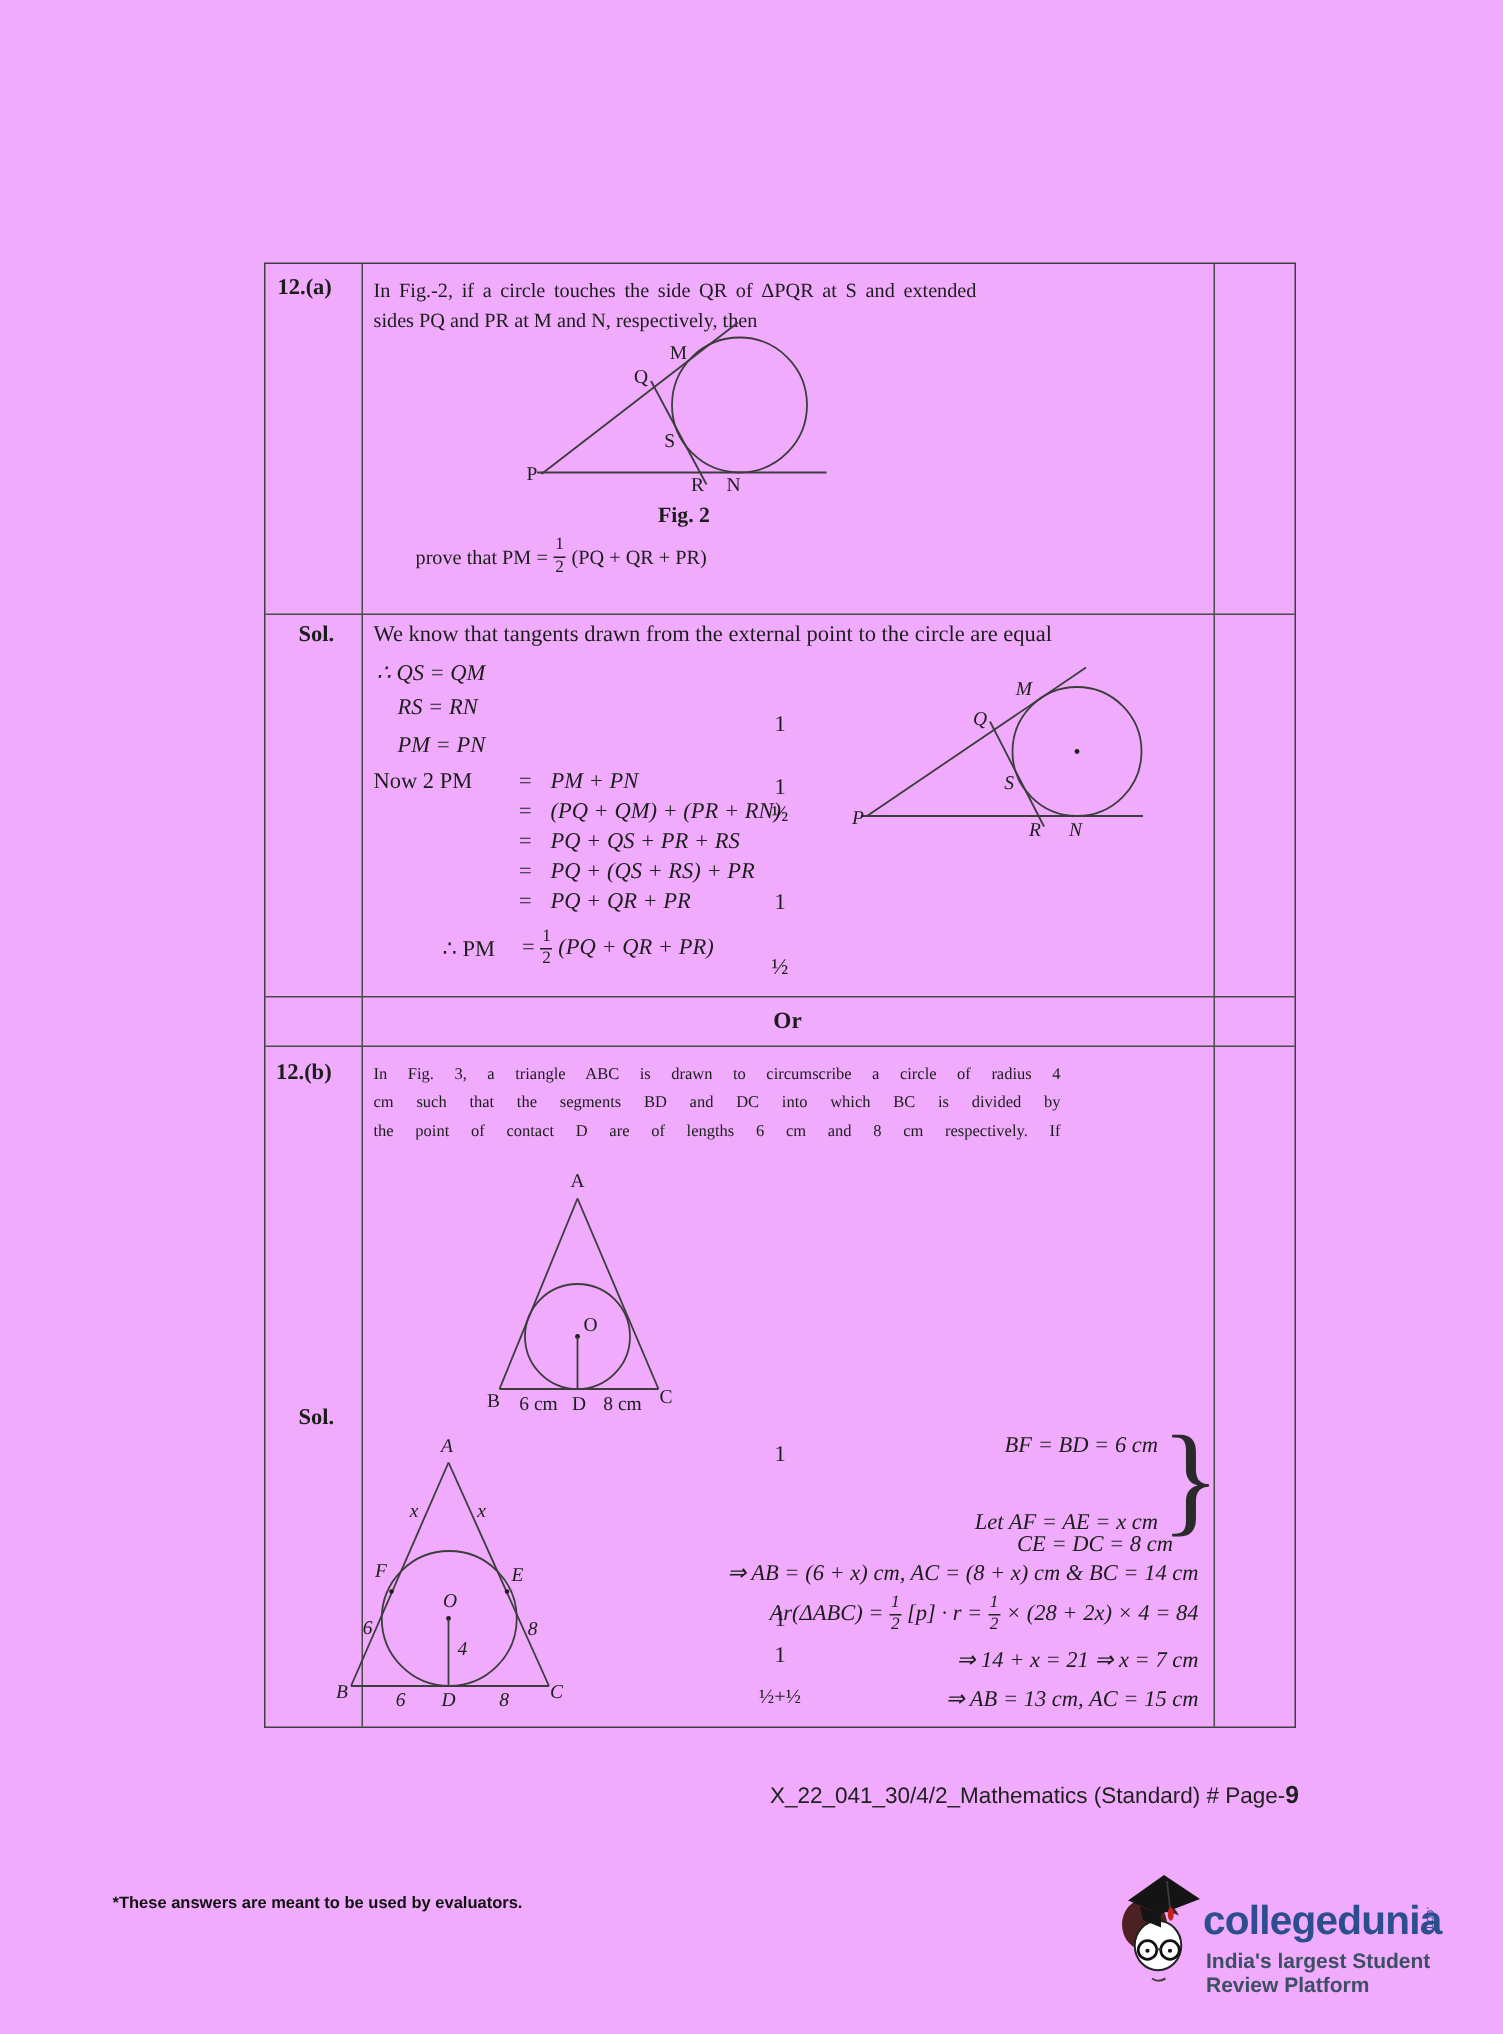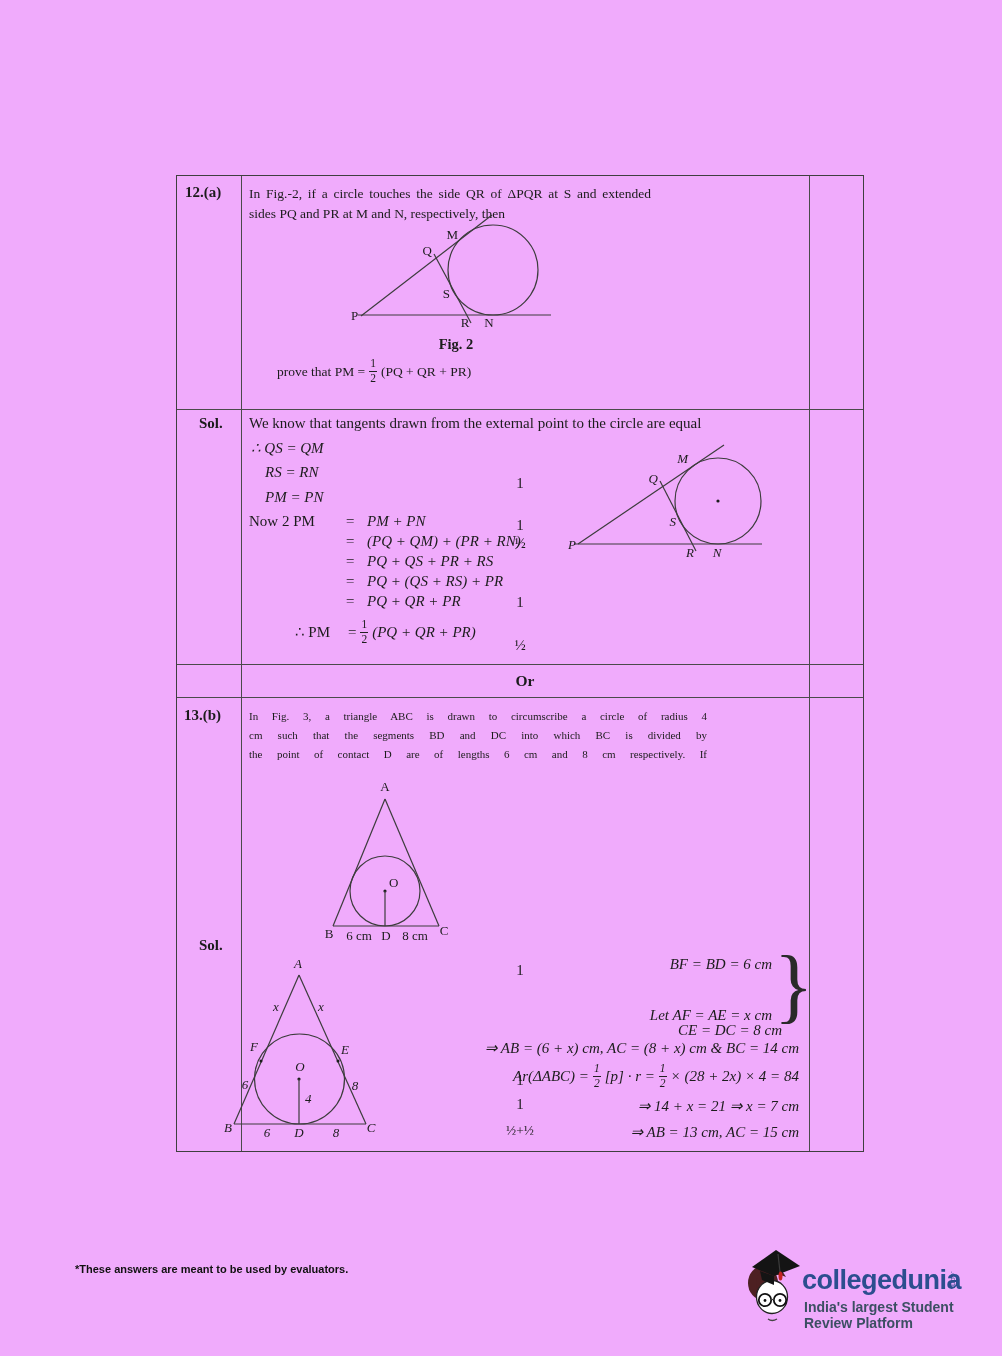--- a/index.html
+++ b/index.html
@@ -133,21 +133,21 @@
       <div class="mk" style="top:126px;">½</div>
       <div class="mk" style="top:185px;">1</div>
       <div class="mk" style="top:228px;">½</div>
     </div>
 
     <div class="row r-b" style="top:488px;height:33px;">
       <div class="orcell" style="margin-left:64px;margin-right:54px;">Or</div>
     </div>
 
     <div class="row" style="top:521px;height:454px;">
-      <div class="abs qnum" style="left:7px;top:10px;">13.(b)</div>
+      <div class="abs qnum" style="left:7px;top:10px;">12.(b)</div>
       <div class="abs soltag" style="left:22px;top:240px;">Sol.</div>
 
       <div class="abs qtextb just" style="left:72px;top:10px;">In Fig. 3, a triangle ABC is drawn to circumscribe a circle of radius 4</div>
       <div class="abs qtextb just" style="left:72px;top:29px;">cm such that the segments BD and DC into which BC is divided by</div>
       <div class="abs qtextb just" style="left:72px;top:48px;">the point of contact D are of lengths 6 cm and 8 cm respectively. If</div>
 
       <svg class="abs" style="left:142px;top:80px;" width="140" height="172" viewBox="0 0 140 172">
         <line x1="14" y1="149" x2="120" y2="149"></line>
         <line x1="66" y1="22" x2="14" y2="149"></line>
         <line x1="66" y1="22" x2="120" y2="149"></line>
@@ -212,20 +212,21 @@
       <div class="abs math" style="right:64px;top:400px;">⇒ 14 + x = 21 ⇒ x = 7 cm</div>
       <div class="abs math" style="right:64px;top:426px;">⇒ AB = 13 cm, AC = 15 cm</div>
 
       <div class="mk" style="top:265px;">1</div>
       <div class="mk" style="top:375px;">1</div>
       <div class="mk" style="top:399px;">1</div>
       <div class="mk" style="top:426px;font-size:13.5px;">½+½</div>
     </div>
   </div>
 
+  <div class="footer"><span>X_22_041_30/4/2_Mathematics (Standard) # Page-</span><b>9</b></div>
 
   <div class="evalnote">*These answers are meant to be used by evaluators.</div>
 
   <div class="logo">
     <svg width="62" height="84" viewBox="0 0 62 84">
       <ellipse cx="21" cy="40" rx="15" ry="17" fill="#4d2022"></ellipse>
       <ellipse cx="30" cy="54" rx="15.5" ry="16.5" fill="#ffffff" stroke="#222" stroke-width="1.3"></ellipse>
       <path d="M15,46 Q12,30 24,26 Q38,22 44,34 Q36,30 28,33 Q18,36 15,46 Z" fill="#4d2022"></path>
       <polygon points="10,24 34,7 58,23 32,33" fill="#141414"></polygon>
       <polygon points="18,28 32,33 32,42 20,37" fill="#141414"></polygon>

